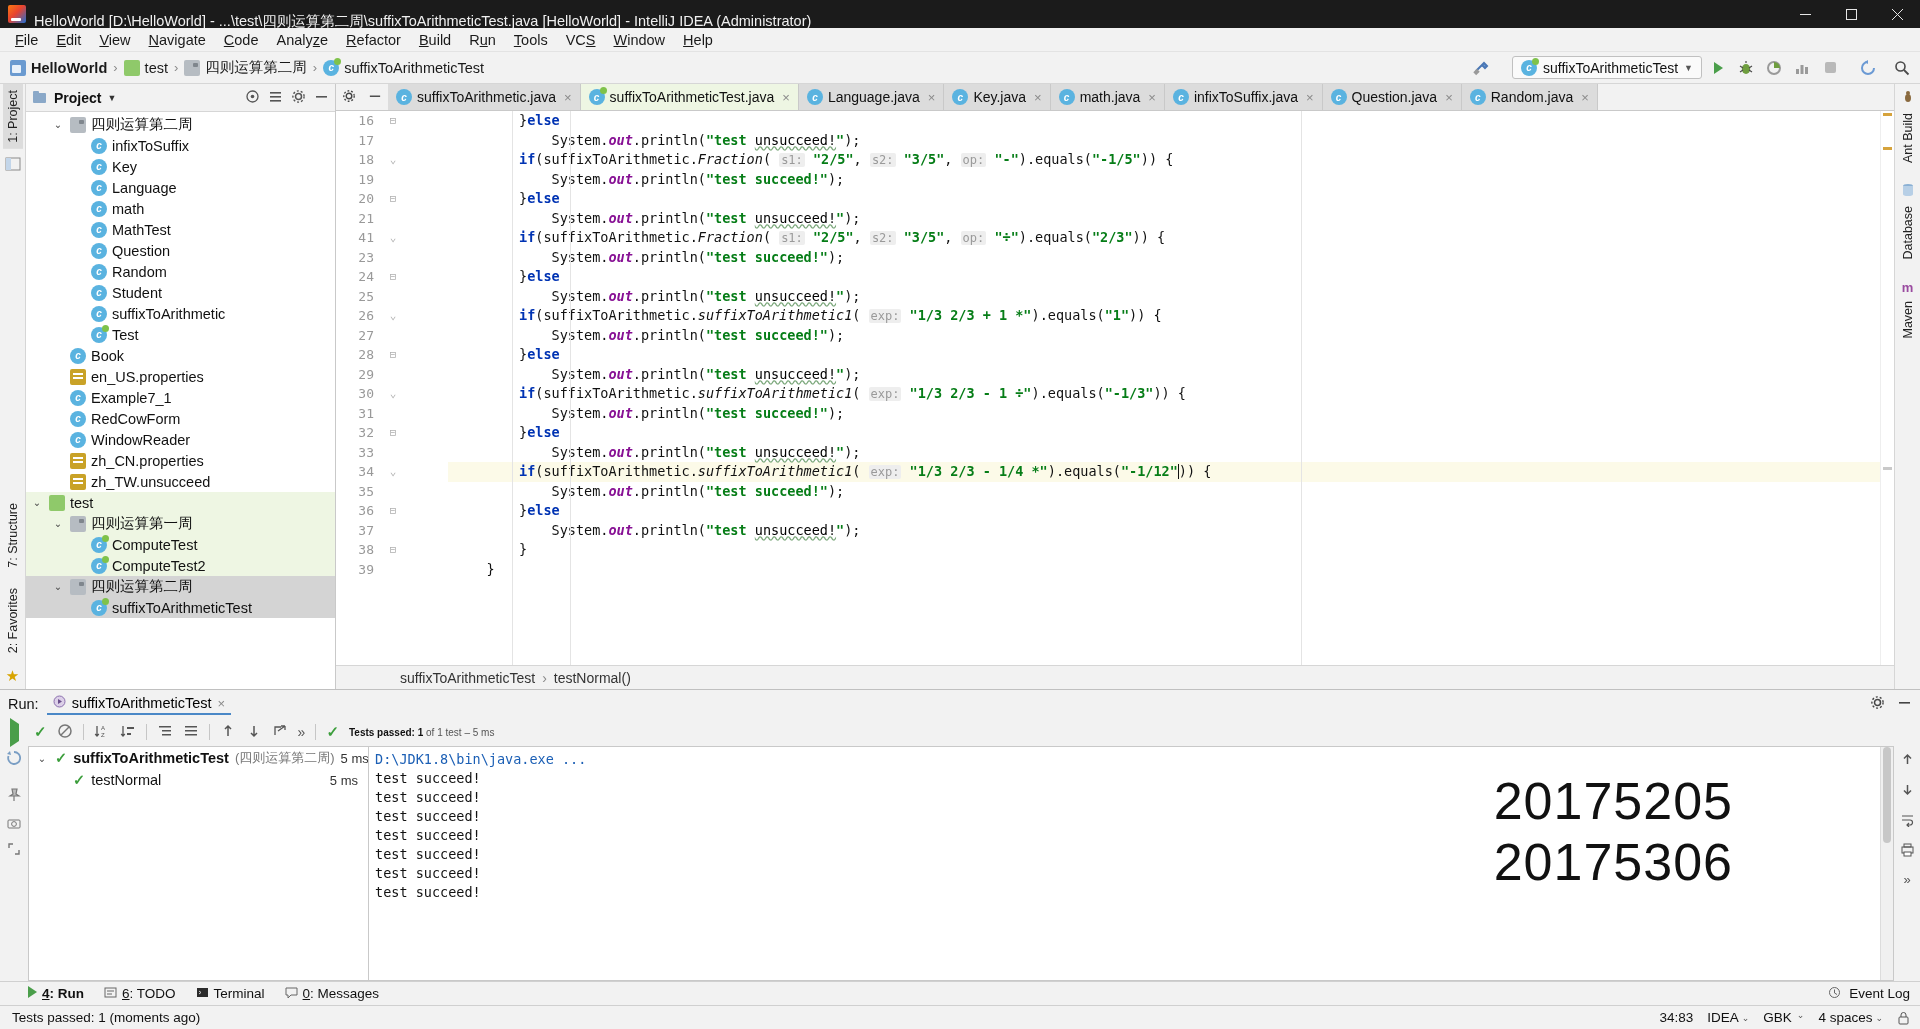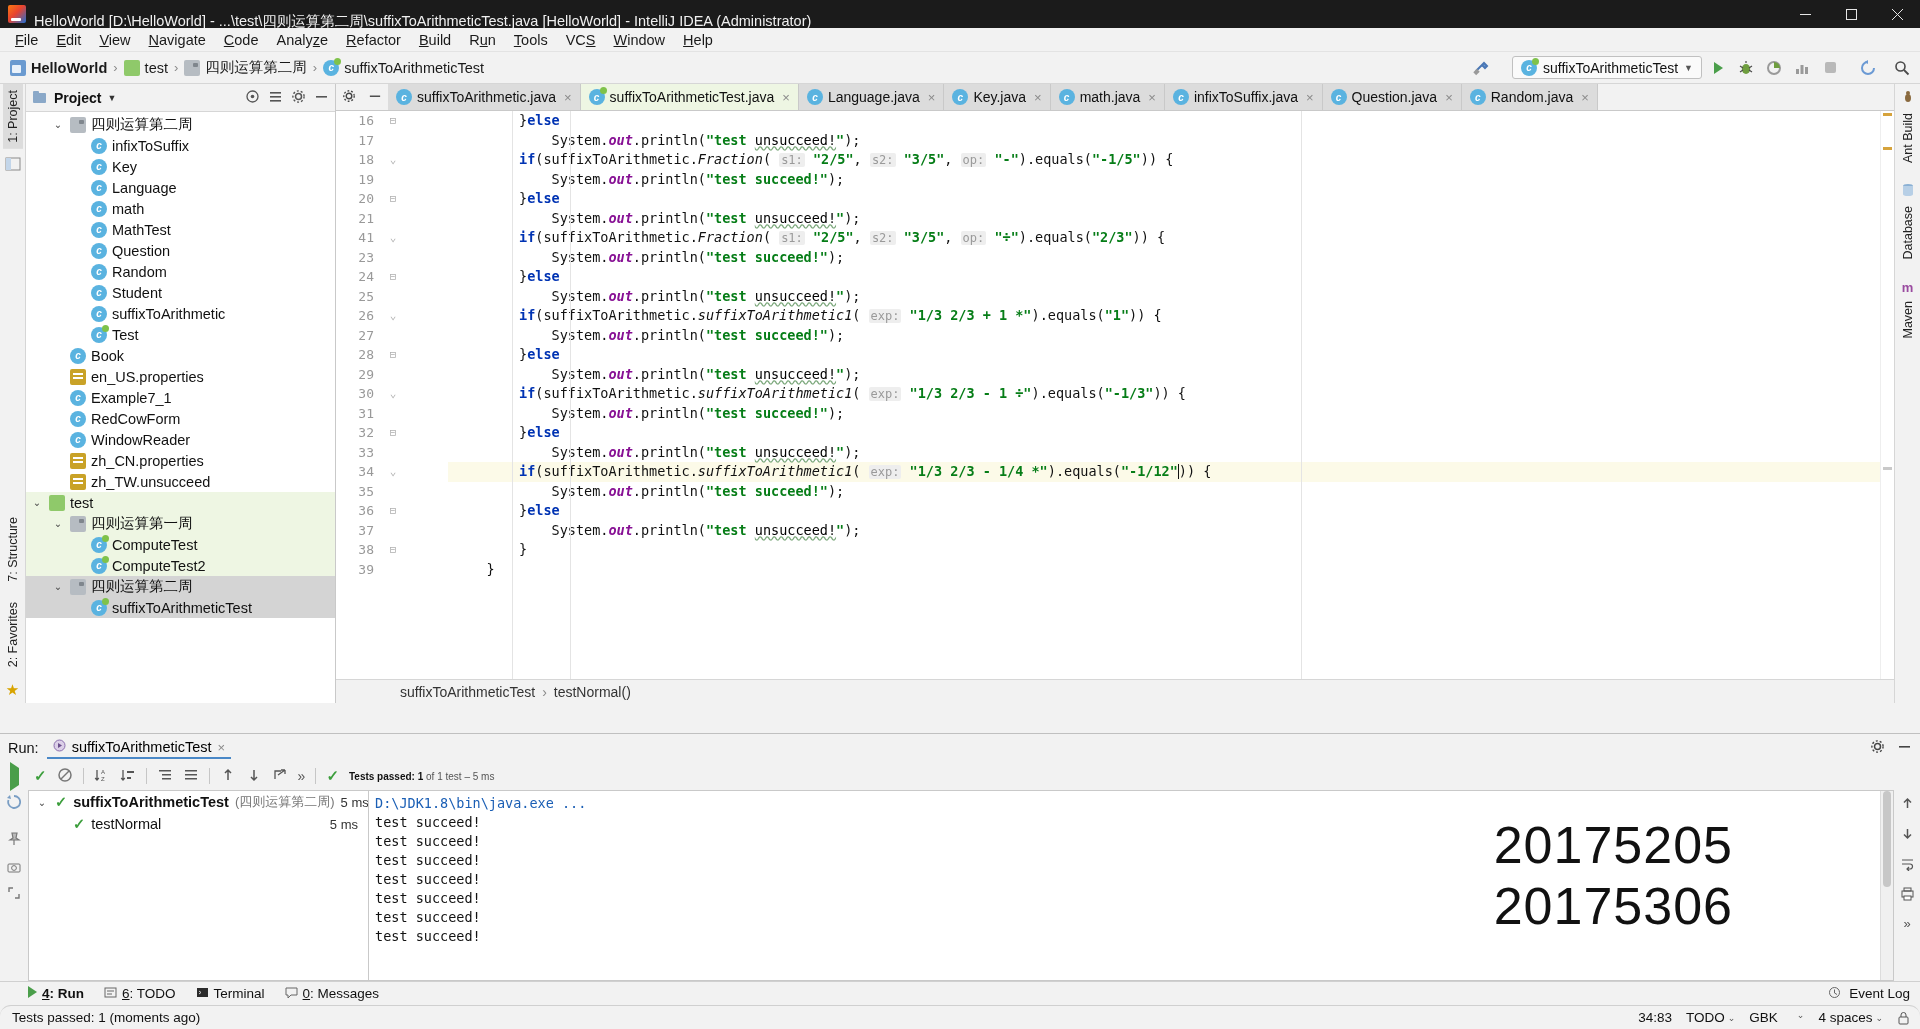--- a/index.html
+++ b/index.html
@@ -144,21 +144,21 @@
 
   .right-markers { width:14px; flex:none; background:#fff; position:relative; border-left:1px solid #eee;}
   .marker { position:absolute; right:2px; width:9px; height:3px; }
 
   .breadcrumbs-bar {
     height:24px; background:#f2f2f2; border-top:1px solid #d6d6d6; display:flex; align-items:center;
     padding-left:64px; font-size:14px; color:#333; gap:7px; flex:none;
   }
 
   
-  .run-window { height:248px; flex:none; display:flex; flex-direction:column; background:#f2f2f2; border-top:1px solid #c0c0c0;margin-top:30px; }
+  .run-window { height:292px; flex:none; display:flex; flex-direction:column; background:#f2f2f2; border-top:1px solid #c0c0c0; }
   .run-header { height:28px; display:flex; align-items:center; gap:8px; padding:0 8px; flex:none; }
   .run-header .rh-label { font-size:14.5px; color:#111; }
   .run-tab { display:flex; align-items:center; gap:6px; font-size:14.5px; padding:2px 6px; border-bottom:2px solid #4a88c7; }
   .run-header .rh-right { margin-left:auto; display:flex; align-items:center; gap:12px; }
   .run-main { flex:1; display:flex; min-height:0; }
   .run-toolbar {
     width:28px; flex:none; display:flex; flex-direction:column; align-items:center; gap:10px; padding-top:6px;
   }
   .run-body { flex:1; display:flex; flex-direction:column; min-width:0; background:#f2f2f2; }
   .run-strip { height:28px; display:flex; align-items:center; gap:10px; padding:0 6px; flex:none; }
@@ -190,21 +190,21 @@
 
   
   .toolstrip {
     height:24px; background:#f2f2f2; border-top:1px solid #d0d0d0; display:flex; align-items:center;
     gap:20px; padding-left:28px; flex:none; font-size:13.5px; color:#111;
   }
   .toolstrip .tsitem { display:flex; align-items:center; gap:5px; }
   .toolstrip .tsright { margin-left:auto; display:flex; align-items:center; gap:8px; padding-right:10px; }
   .statusbar {
     height:24px; background:#f2f2f2; border-top:1px solid #d0d0d0; display:flex; align-items:center;
-    padding-left:12px; flex:none; font-size:13.5px; color:#111;border-radius:11px;
+    padding-left:12px; flex:none; font-size:13.5px; color:#111;
   }
   .statusbar .sbright { margin-left:auto; display:flex; align-items:center; gap:14px; padding-right:10px; }
   .sb-caret { font-size:9px; color:#555; }
 
   .check { color:#3c9e3c; font-weight:bold; }
   .tri-green { width:0;height:0;border-left:9px solid #4a9e4a;border-top:6px solid transparent;border-bottom:6px solid transparent; }
   .sq-gray { width:11px;height:11px;background:#b9b9b9;border-radius:2px;}
 </style>
 </head>
 <body>
@@ -954,24 +954,24 @@
       </div>
     </div>
 
   <div class="statusbar">
     <span>Tests passed: 1 (moments ago)</span>
     <span class="sbright" id="sbright">
         <span style="display: flex; align-items: center; gap: 3px;">
           <span>34:83</span>
         </span>
         <span style="display: flex; align-items: center; gap: 3px;">
-          <span>TODO</span>
+          <span>IDEA</span>
           <span class="sb-caret">⌄</span>
         </span>
-        <span style="display: flex; align-items: flex-start; gap: 19px;">
+        <span style="display: flex; align-items: flex-start; gap: 5px;">
           <span>GBK</span>
           <span class="sb-caret">⌄</span>
         </span>
         <span style="display: flex; align-items: center; gap: 3px;">
           <span>4 spaces</span>
           <span class="sb-caret">⌄</span>
         </span>
         <span style="display: flex; align-items: center; gap: 3px;">
           <svg width="13" height="14" viewBox="0 0 13 14">
             <rect x="2" y="6" width="9" height="7" rx="1" fill="none" stroke="#555"></rect>

